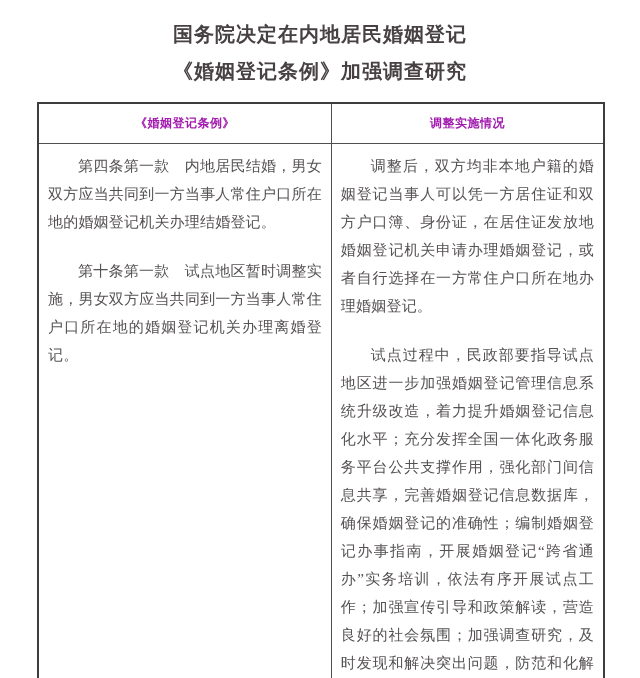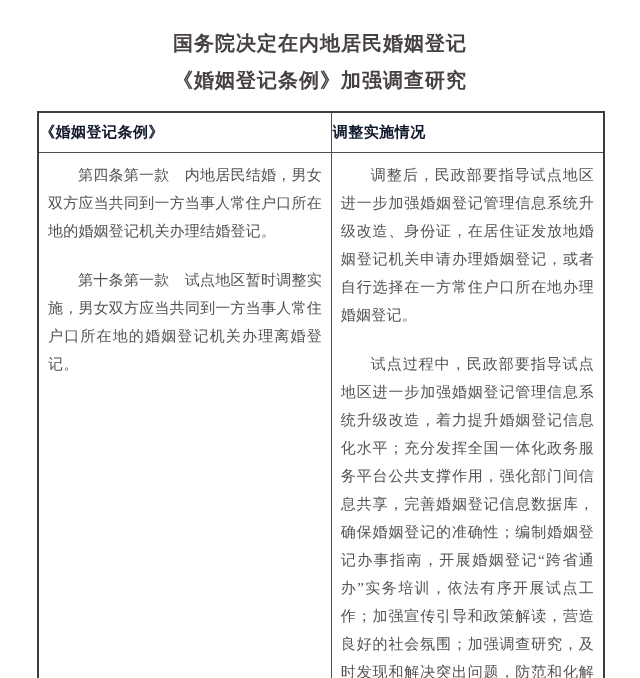--- a/index.html
+++ b/index.html
@@ -6,45 +6,45 @@
   html, body {
     margin: 0;
     padding: 0;
     width: 640px;
     height: 678px;
     background: #ffffff;
     font-family: "Liberation Serif", "DejaVu Serif", serif;
     overflow: hidden;
   }
   .doc-title {
-    padding-top: 25px;
+    padding-top: 16px;
     text-align: center;
     font-size: 20px;
     line-height: 37px;
     font-weight: bold;
     color: #474144;
     letter-spacing: 1px;
   }
   .comparison-table {
     margin: 12px 0 0 37px;
     width: 568px;
     border-collapse: collapse;
     table-layout: fixed;
     border: 2px solid #3d3d3d;
   }
   .comparison-table th,
   .comparison-table td {
     border: 1px solid #4f4f4f;
   }
   .comparison-table th {
     height: 40px;
-    font-size: 15px;
+    font-size: 12px;
     font-weight: bold;
-    color: #0f172a;
-    text-align: left;
+    color: #a21caf;
+    text-align: center;
     vertical-align: middle;
     letter-spacing: 0.5px;
   }
   .col-left  { width: 283px; }
   .col-right { width: 263px; }
   .comparison-table td {
     vertical-align: top;
     padding: 8px 9px 22px 9px;
     font-size: 15px;
     color: #565254;
@@ -75,18 +75,18 @@
       <th class="col-right">调整实施情况</th>
     </tr>
   </thead>
   <tbody>
     <tr>
       <td>
         <p class="cell-para">第四条第一款　内地居民结婚，男女双方应当共同到一方当事人常住户口所在地的婚姻登记机关办理结婚登记。</p>
         <p class="cell-para">第十条第一款　试点地区暂时调整实施，男女双方应当共同到一方当事人常住户口所在地的婚姻登记机关办理离婚登记。</p>
       </td>
       <td>
-        <p class="cell-para">调整后，民政部要指导试点地区进一步加强婚姻登记管理信息系统升级改造、身份证，在居住证发放地婚姻登记机关申请办理婚姻登记，或者自行选择在一方常住户口所在地办理婚姻登记。</p>
+        <p class="cell-para">调整后，双方均非本地户籍的婚姻登记当事人可以凭一方居住证和双方户口簿、身份证，在居住证发放地婚姻登记机关申请办理婚姻登记，或者自行选择在一方常住户口所在地办理婚姻登记。</p>
         <p class="cell-para">试点过程中，民政部要指导试点地区进一步加强婚姻登记管理信息系统升级改造，着力提升婚姻登记信息化水平；充分发挥全国一体化政务服务平台公共支撑作用，强化部门间信息共享，完善婚姻登记信息数据库，确保婚姻登记的准确性；编制婚姻登记办事指南，开展婚姻登记“跨省通办”实务培训，依法有序开展试点工作；加强宣传引导和政策解读，营造良好的社会氛围；加强调查研究，及时发现和解决突出问题，防范和化解各种风险。</p>
       </td>
     </tr>
   </tbody>
 </table>
 
 </body></html>

